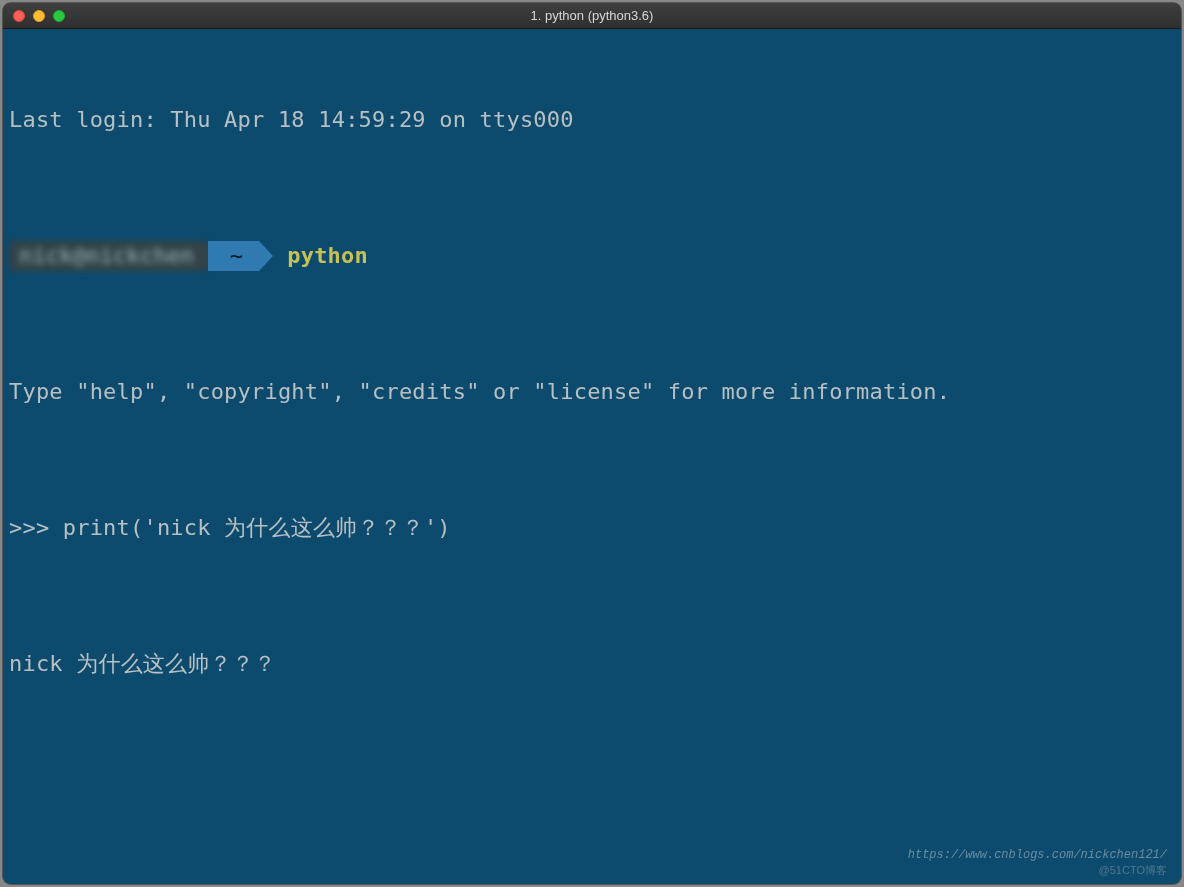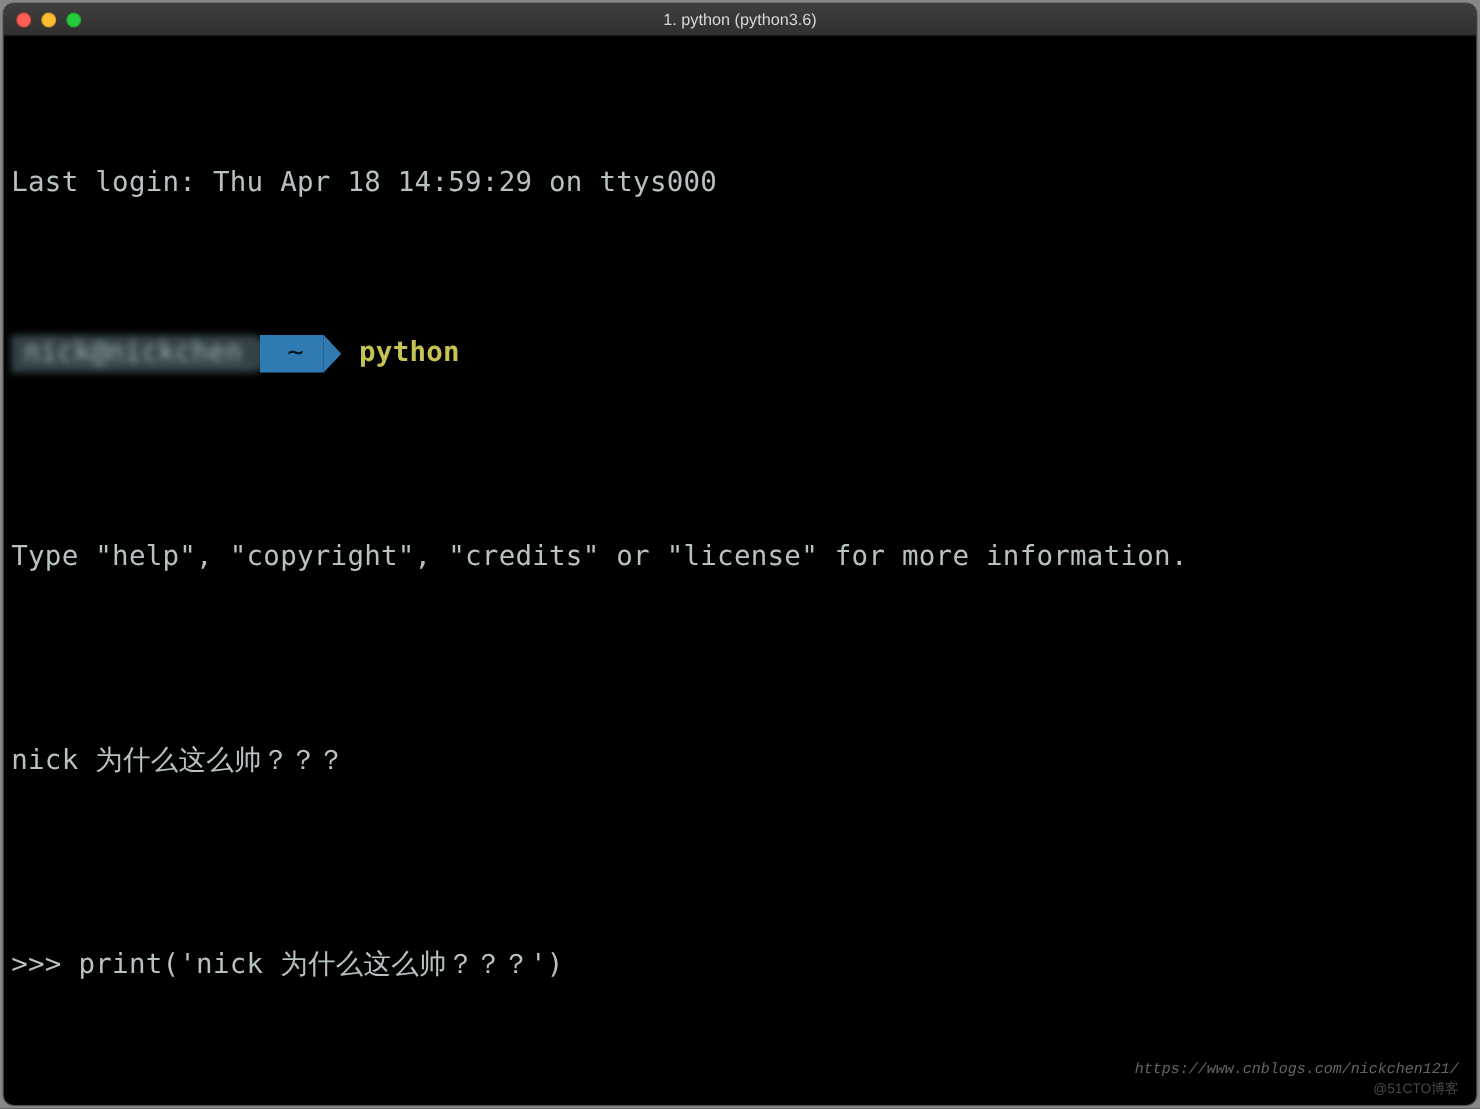--- a/index.html
+++ b/index.html
@@ -10,21 +10,21 @@
     font-family: Menlo, Consolas, "DejaVu Sans Mono", monospace;
     overflow: hidden;
     position: relative;
   }
   .window {
     position: absolute;
     left: 3px;
     top: 3px;
     width: 1178px;
     height: 881px;
-    background: #000000;
+    background: #0c4a6e;
     border-radius: 8px;
     overflow: hidden;
     box-shadow: 0 0 0 1px #555;
   }
   .titlebar {
     height: 26px;
     background: linear-gradient(#3f3f3f, #2f2f2f);
     display: flex;
     align-items: center;
     padding: 0 8px;
@@ -97,21 +97,21 @@
     right:-14px; top:0;
     border-top:15px solid transparent;
     border-bottom:15px solid transparent;
     border-left:14px solid #2f7ab0;
   }
   .cmd {
     color:#c7c254;
     margin-left:28px;
     font-weight:bold;
   }
-  .line { height:34px;margin-top:27px; }
+  .line { height:34px; }
   .watermark1 {
     position:absolute;
     right:14px; bottom:22px;
     color:rgba(220,220,220,0.45);
     font-size:12px;
     font-family: Liberation Mono, monospace;
     font-style: italic;
   }
   .watermark2 {
     position:absolute;
@@ -138,22 +138,22 @@
     <div class="line">Last login: Thu Apr 18 14:59:29 on ttys000</div>
 
     <div class="prompt-row">
       <div class="user-seg">nick@nickchen</div>
       <div class="dir-seg">~</div>
       <span class="cmd">python</span>
     </div>
 
     <div class="line">Type "help", "copyright", "credits" or "license" for more information.</div>
 
+    <div class="line"><span>&gt;&gt;&gt; </span><span>print('nick 为什么这么帅？？？')</span></div>
+
     <div class="line">nick 为什么这么帅？？？</div>
-
-    <div class="line"><span>&gt;&gt;&gt; </span><span>print('nick 为什么这么帅？？？')</span></div>
 
     
   </div>
 
   <div class="watermark1">https://www.cnblogs.com/nickchen121/</div>
   <div class="watermark2">@51CTO博客</div>
 </div>
 
 </body></html>

